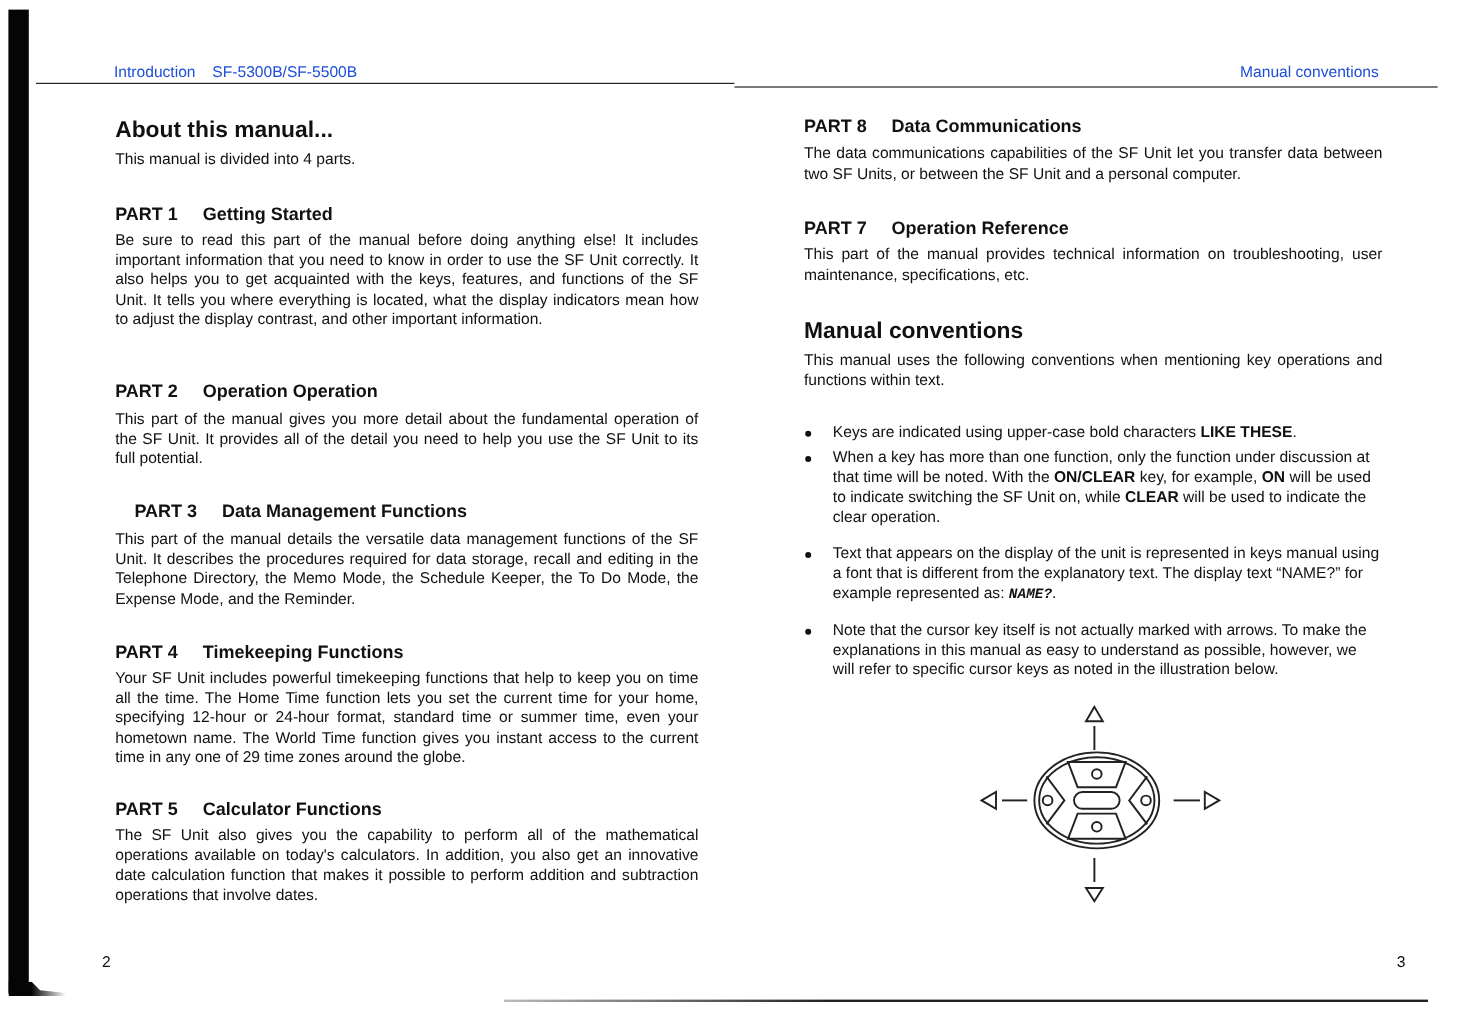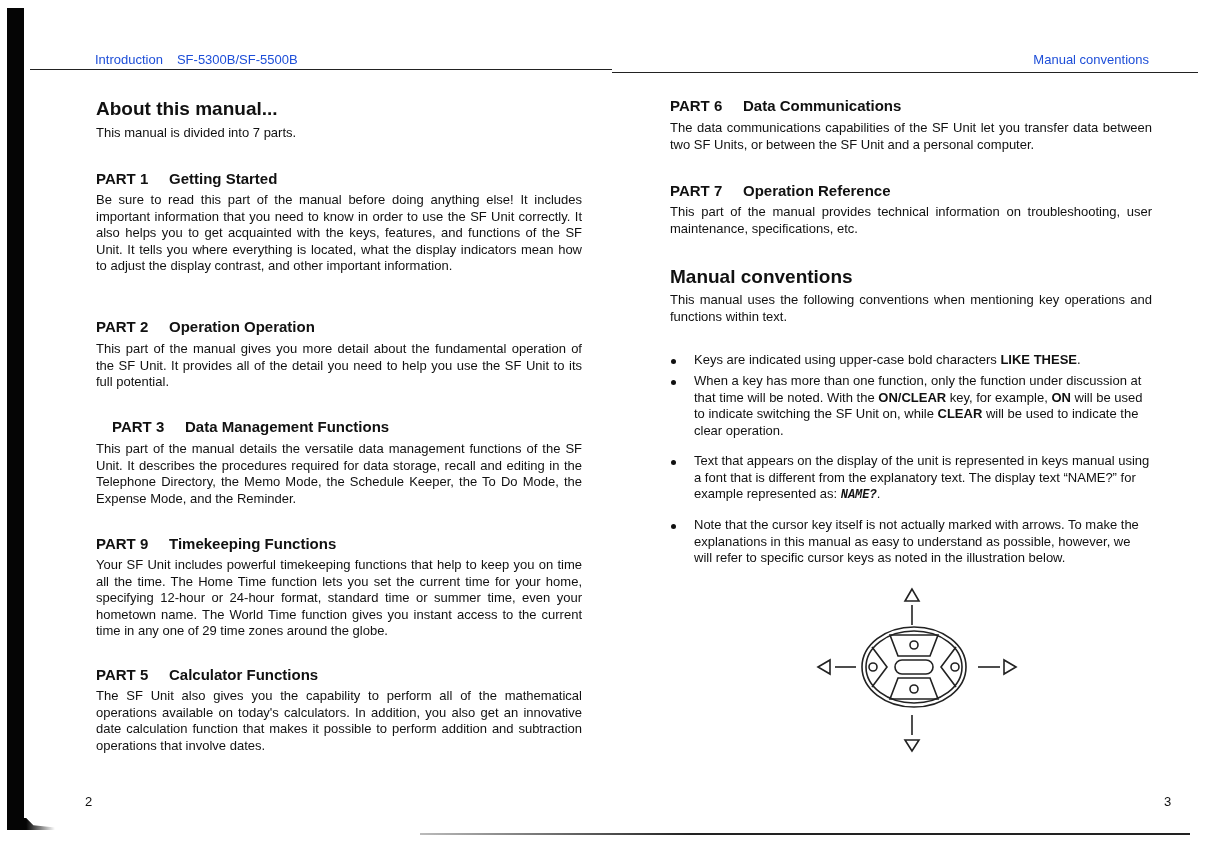--- a/index.html
+++ b/index.html
@@ -73,41 +73,41 @@
 <div class="running-head rh-left">
   <span>Introduction</span><span class="sep"></span><span>SF-5300B/SF-5500B</span>
 </div>
 <div class="running-head rh-right">Manual conventions</div>
 <div class="rule rule-left"></div>
 <div class="rule rule-right"></div>
 <div class="rule rule-bottom"></div>
 
 <div class="page page-left">
   <h1 class="h1" style="top:98px;">About this manual...</h1>
-  <p class="para para-short" style="top:125px;">This manual is divided into 7 parts.</p>
+  <p class="para para-short" style="top:125px;">This manual is divided into 4 parts.</p>
 
   <h2 class="h2" style="top:170px;"><span class="num">PART 1</span><span>Getting Started</span></h2>
   <p class="para" style="top:192px;">Be sure to read this part of the manual before doing anything else! It includes important information that you need to know in order to use the SF Unit correctly. It also helps you to get acquainted with the keys, features, and functions of the SF Unit. It tells you where everything is located, what the display indicators mean how to adjust the display contrast, and other important information.</p>
 
   <h2 class="h2" style="top:318px;"><span class="num">PART 2</span><span>Operation Operation</span></h2>
   <p class="para" style="top:341px;">This part of the manual gives you more detail about the fundamental operation of the SF Unit. It provides all of the detail you need to help you use the SF Unit to its full potential.</p>
 
   <h2 class="h2" style="top:418px;margin-left:16px;"><span class="num">PART 3</span><span>Data Management Functions</span></h2>
   <p class="para" style="top:441px;">This part of the manual details the versatile data management functions of the SF Unit. It describes the procedures required for data storage, recall and editing in the Telephone Directory, the Memo Mode, the Schedule Keeper, the To Do Mode, the Expense Mode, and the Reminder.</p>
 
-  <h2 class="h2" style="top:535px;"><span class="num">PART 9</span><span>Timekeeping Functions</span></h2>
+  <h2 class="h2" style="top:535px;"><span class="num">PART 4</span><span>Timekeeping Functions</span></h2>
   <p class="para" style="top:557px;">Your SF Unit includes powerful timekeeping functions that help to keep you on time all the time. The Home Time function lets you set the current time for your home, specifying 12-hour or 24-hour format, standard time or summer time, even your hometown name. The World Time function gives you instant access to the current time in any one of 29 time zones around the globe.</p>
 
   <h2 class="h2" style="top:666px;"><span class="num">PART 5</span><span>Calculator Functions</span></h2>
   <p class="para" style="top:688px;">The SF Unit also gives you the capability to perform all of the mathematical operations available on today's calculators. In addition, you also get an innovative date calculation function that makes it possible to perform addition and subtraction operations that involve dates.</p>
 </div>
 <div class="page-num pn-left">2</div>
 
 <div class="page page-right">
-  <h2 class="h2" style="top:97px;"><span class="num">PART 6</span><span>Data Communications</span></h2>
+  <h2 class="h2" style="top:97px;"><span class="num">PART 8</span><span>Data Communications</span></h2>
   <p class="para" style="top:120px;">The data communications capabilities of the SF Unit let you transfer data between two SF Units, or between the SF Unit and a personal computer.</p>
 
   <h2 class="h2" style="top:182px;"><span class="num">PART 7</span><span>Operation Reference</span></h2>
   <p class="para" style="top:204px;">This part of the manual provides technical information on troubleshooting, user maintenance, specifications, etc.</p>
 
   <h1 class="h1" style="top:266px;">Manual conventions</h1>
   <p class="para" style="top:292px;">This manual uses the following conventions when mentioning key operations and functions within text.</p>
 
   <ul class="bullets" style="top:341px;margin-top:11px;">
     <li class="bullet">

